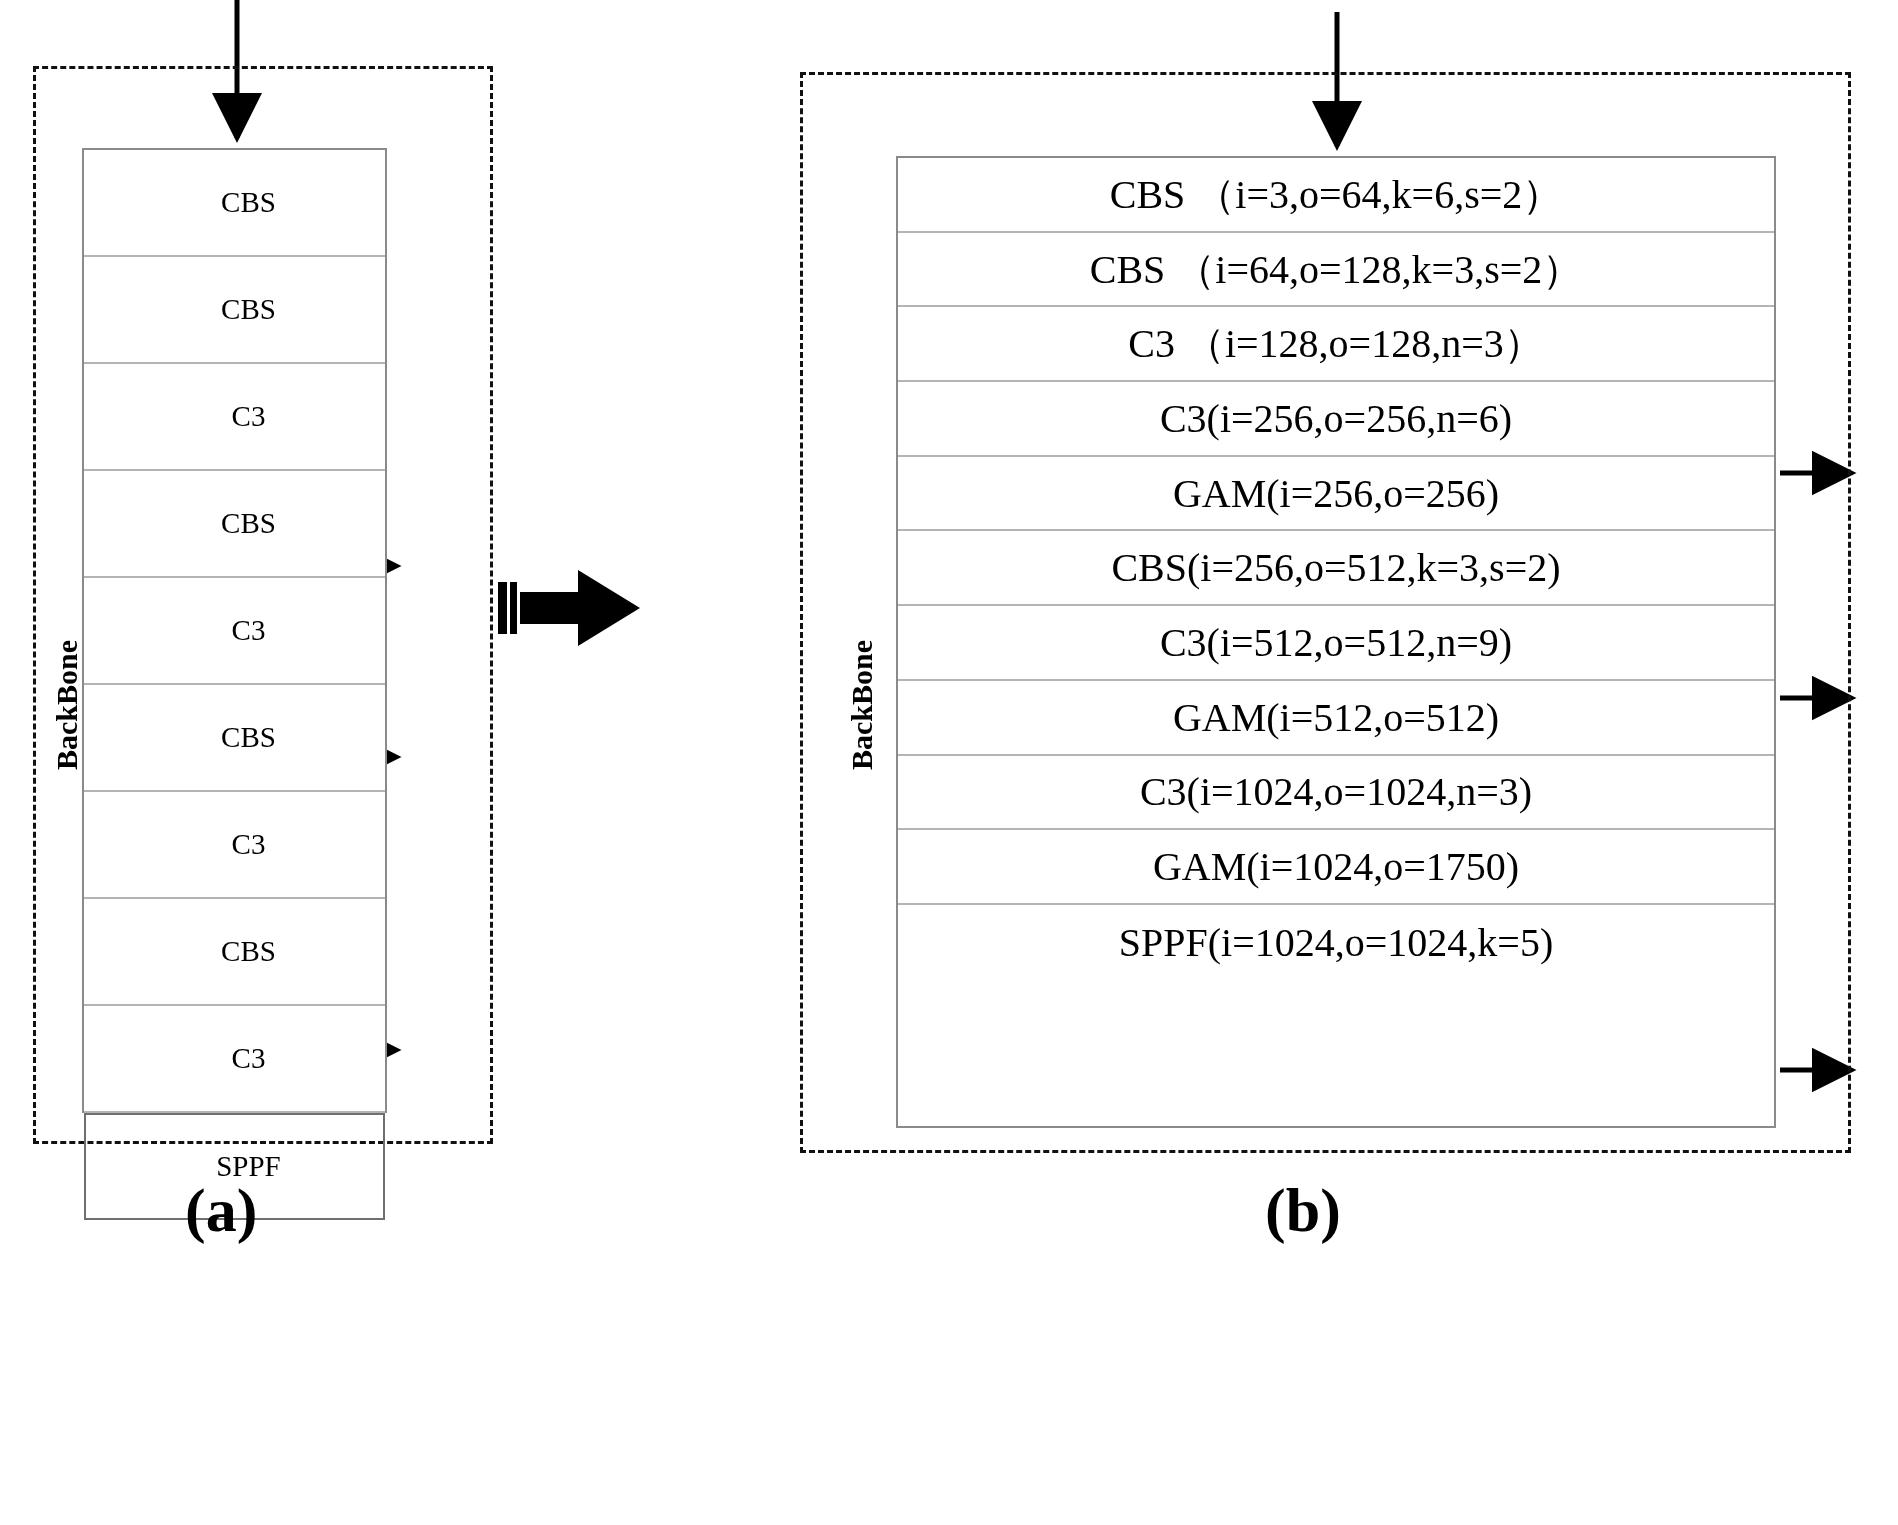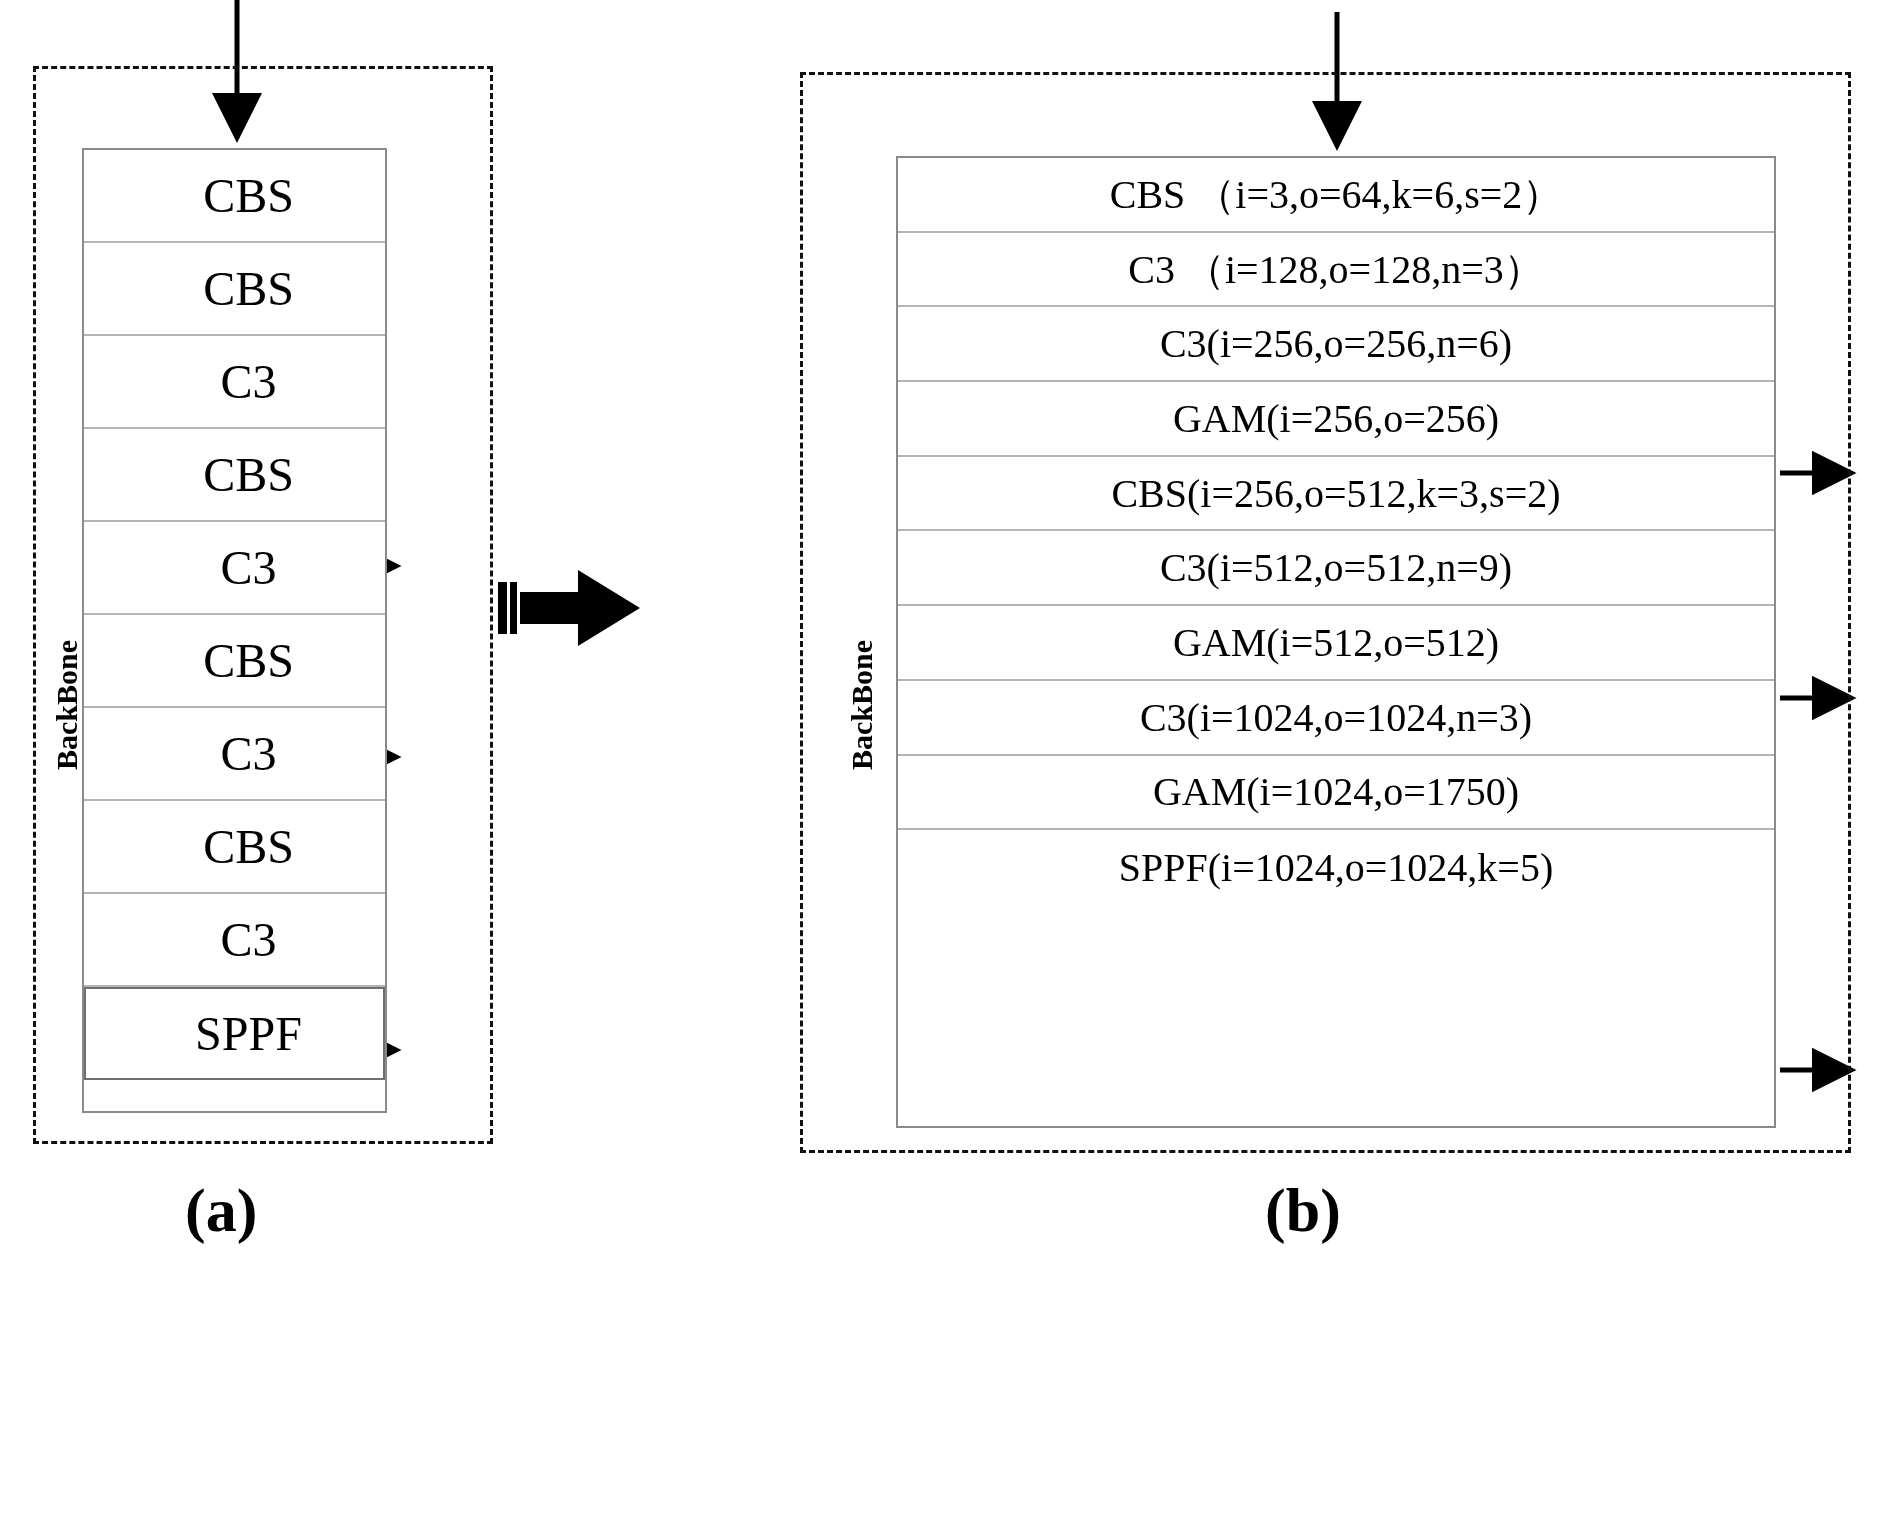--- a/index.html
+++ b/index.html
@@ -27,21 +27,21 @@
   #stack-a{left:82px;top:148px;width:305px;height:965px;}
   #stack-b{left:896px;top:156px;width:880px;height:972px;}
 
   .row{
     box-sizing:border-box;
     border-bottom:2px solid #b4b4b4;
     display:flex;align-items:center;justify-content:center;
     text-align:center;white-space:nowrap;
   }
   .row:last-child{border-bottom:none;}
-  #stack-a .row{height:93px;font-size:48px;padding-left:28px;}
+  #stack-a .row{height:107px;font-size:29px;padding-left:28px;}
   #stack-b .row{height:74.7px;font-size:40px;}
 
   
   #stack-a .row.emph{border:2px solid #6f6f6f;}
 
   
   .svg-layer{position:absolute;left:0;top:0;width:1898px;height:1525px;
              pointer-events:none;}
 
   .caption{
@@ -112,20 +112,21 @@
   <div class="row">CBS</div>
   <div class="row">C3</div>
   <div class="row emph">SPPF</div>
 </div>
 <div class="caption" id="cap-a">(a)</div>
 
 <div class="panel" id="panel-b"></div>
 <div class="bb-label" id="bb-b">BackBone</div>
 <div class="stack" id="stack-b">
   <div class="row">CBS （i=3,o=64,k=6,s=2）</div>
+  <div class="row">CBS （i=64,o=128,k=3,s=2）</div>
   <div class="row">C3 （i=128,o=128,n=3）</div>
   <div class="row">C3(i=256,o=256,n=6)</div>
   <div class="row">GAM(i=256,o=256)</div>
   <div class="row">CBS(i=256,o=512,k=3,s=2)</div>
   <div class="row">C3(i=512,o=512,n=9)</div>
   <div class="row">GAM(i=512,o=512)</div>
   <div class="row">C3(i=1024,o=1024,n=3)</div>
   <div class="row">GAM(i=1024,o=1750)</div>
   <div class="row">SPPF(i=1024,o=1024,k=5)</div>
 </div>

